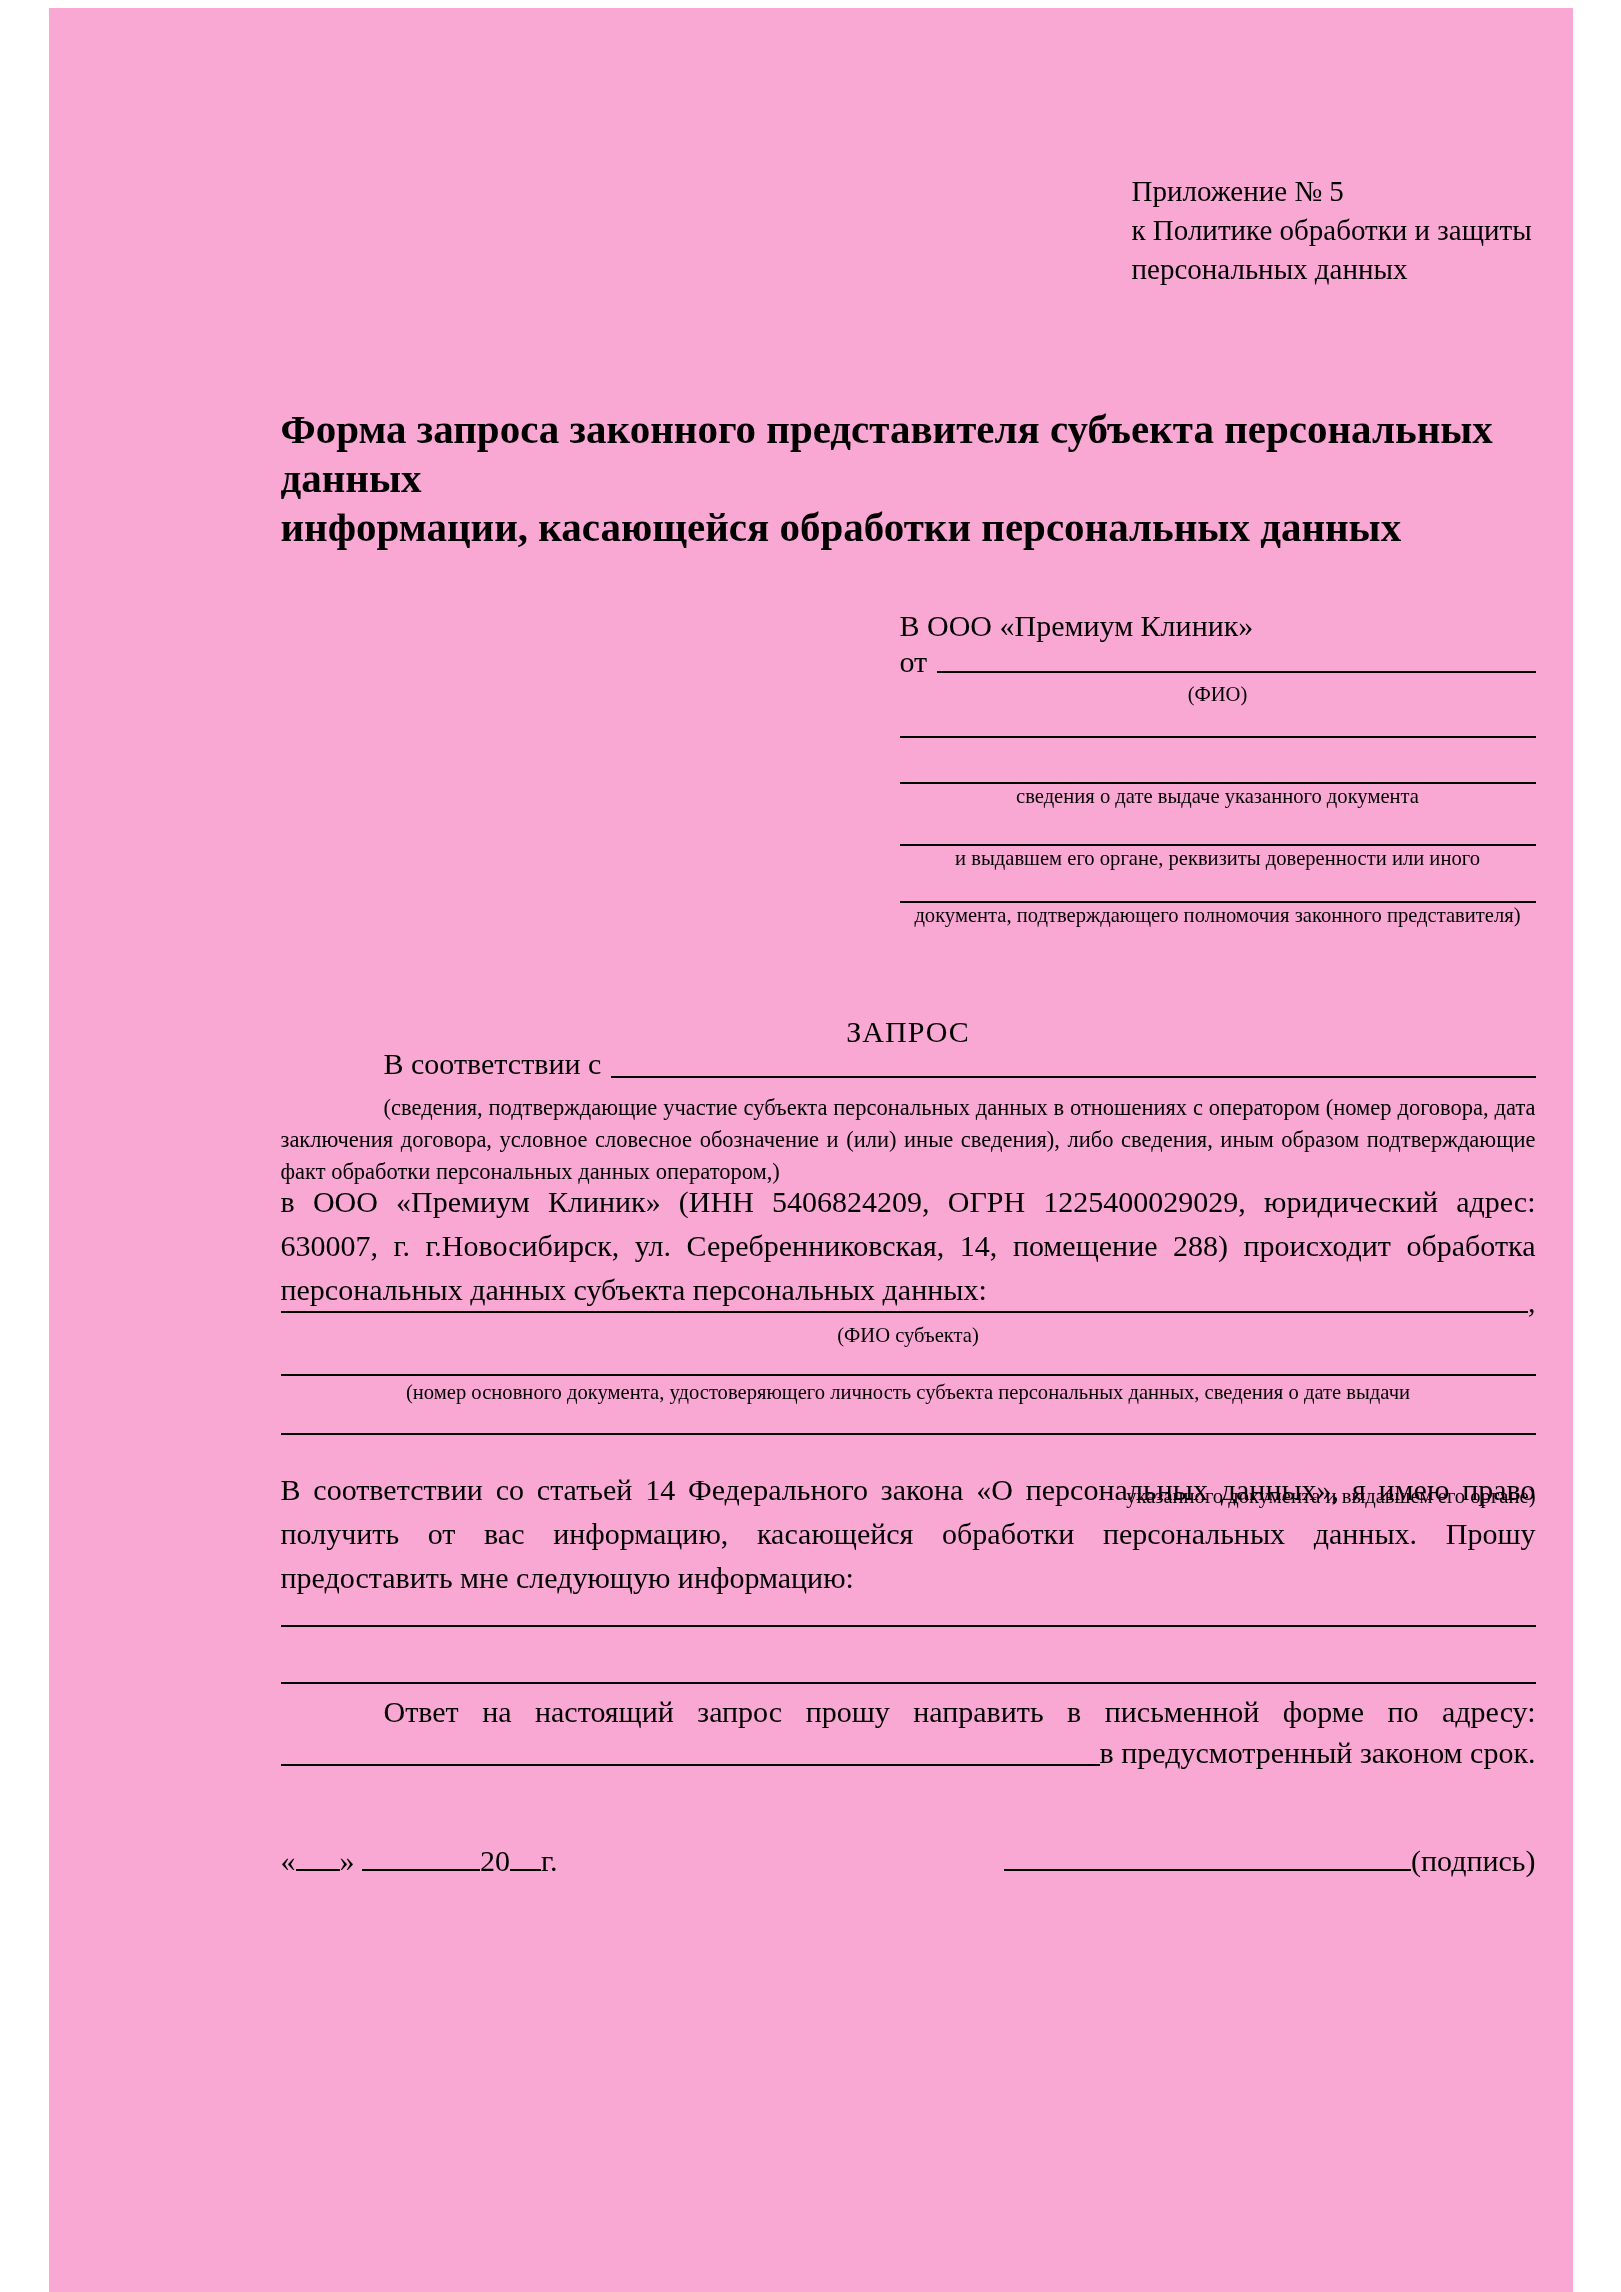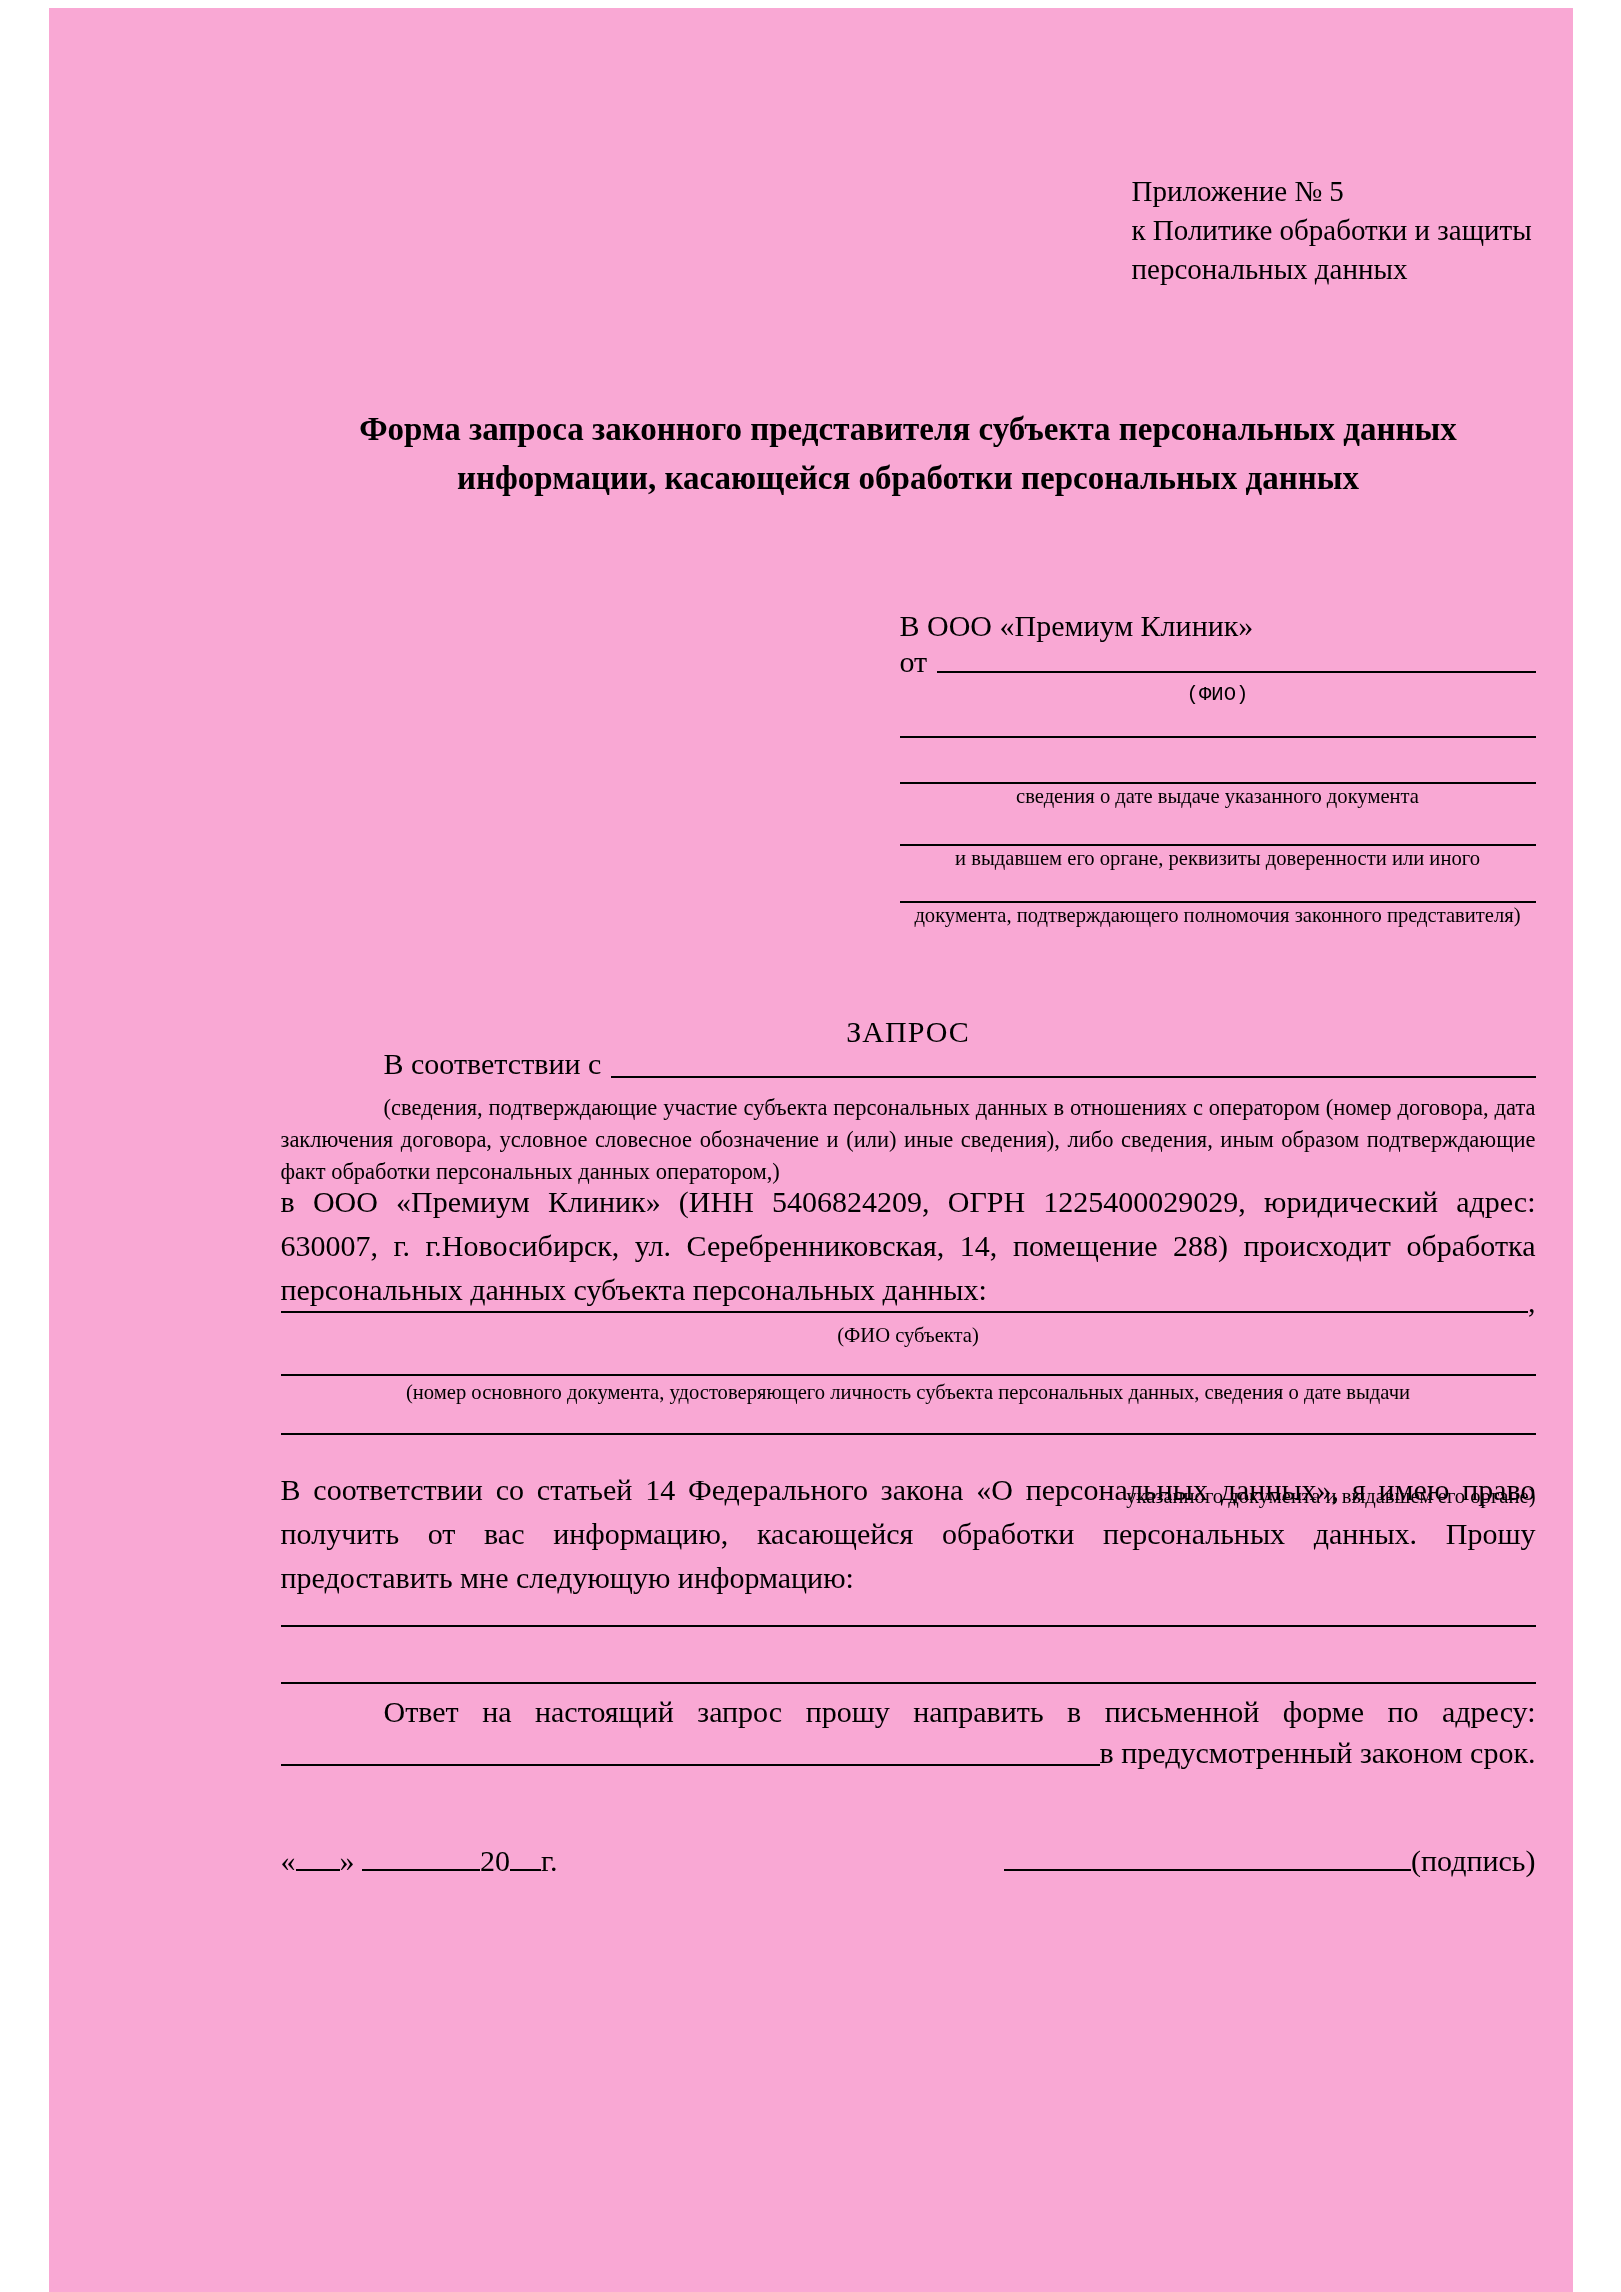--- a/index.html
+++ b/index.html
@@ -14,33 +14,33 @@
     font-family: "Liberation Serif", "DejaVu Serif", serif;
   }
   .abs { position: absolute; }
 
   
   #appendix { left: 1083px; top: 164px; font-size: 29px; line-height: 39px; }
 
   
   #title {
     left: 232px; top: 397px; width: 1255px;
-    text-align: center; font-weight: bold;
-    font-size: 33px; line-height: 49px;
+    text-align: left; font-weight: bold;
+    font-size: 41px; line-height: 49px;
   }
 
   
   #addressee { left: 851px; top: 598px; width: 636px; font-size: 30px; }
   #addressee .addr-to { line-height: 39px; }
   #addressee .addr-from { display: flex; line-height: 33px; }
   #addressee .addr-from .fill {
     flex: 1; border-bottom: 2.9px solid #000; margin: 0 0 4.9px 9.8px;
   }
   .cap { font-size: 20.6px; line-height: 25.5px; text-align: center; }
-  #addressee .cap-fio { padding-top: 3.9px; font-family: Liberation Mono, monospace; }
+  #addressee .cap-fio { padding-top: 3.9px; }
   .fline { border-bottom: 2.9px solid #000; }
   #addressee .g1 { height: 31px; }
   #addressee .g2 { height: 46px; }
   #addressee .g3 { height: 36px; }
   #addressee .g4 { height: 32px; }
 
   
   #zapros {
     left: 232px; top: 1002px; width: 1255px;
     text-align: center; font-size: 30px; line-height: 43px; letter-spacing: 1px;

